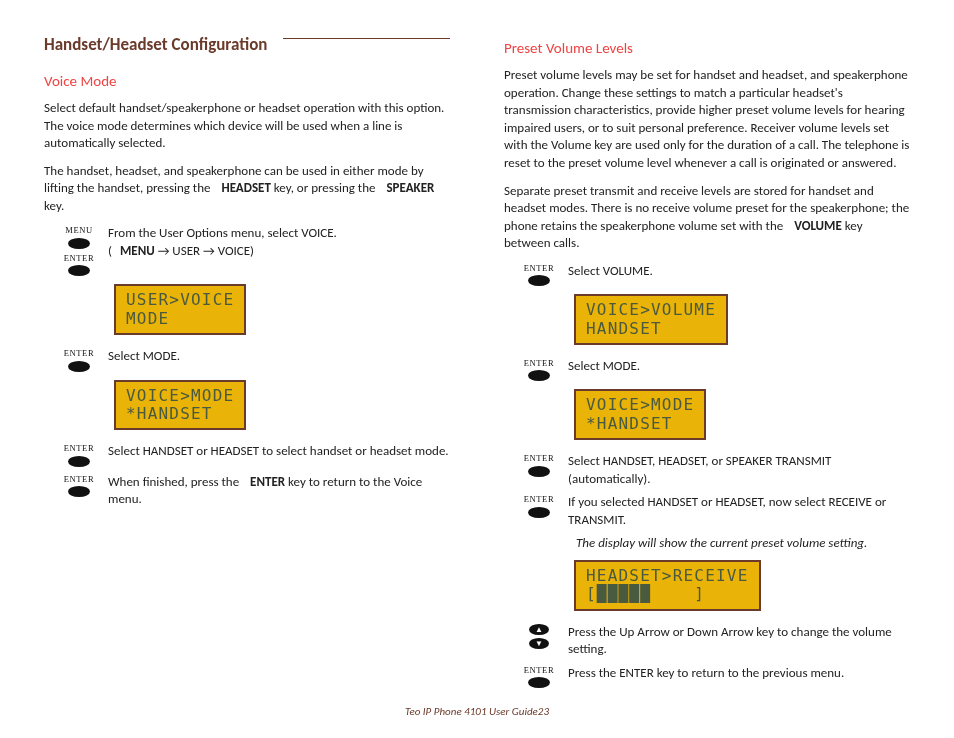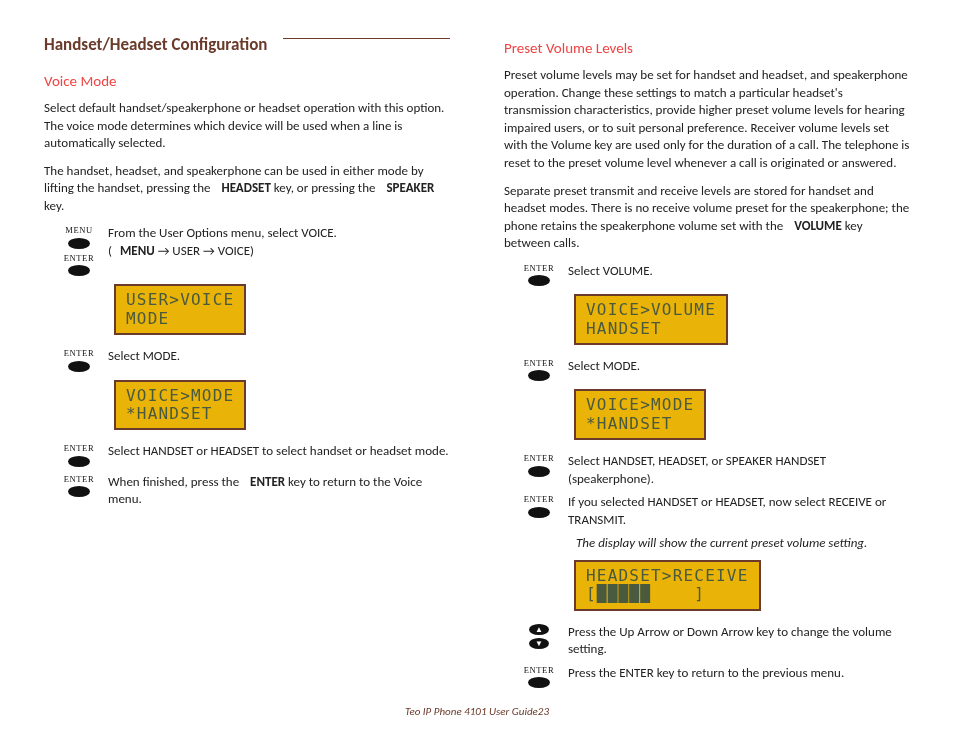--- a/index.html
+++ b/index.html
@@ -210,21 +210,21 @@
     </div>
 
     <div class="lcd">VOICE&gt;MODE
 *HANDSET</div>
 
     <div class="step-row">
       <div class="key-stack">
         <div class="key-caption">ENTER</div>
         <div class="pill"></div>
       </div>
-      <div>Select HANDSET, HEADSET, or SPEAKER HANDSET (speakerphone).</div>
+      <div>Select HANDSET, HEADSET, or SPEAKER TRANSMIT (automatically).</div>
     </div>
 
     <div class="step-row">
       <div class="key-stack">
         <div class="key-caption">ENTER</div>
         <div class="pill"></div>
       </div>
       <div>If you selected HANDSET or HEADSET, now select RECEIVE or TRANSMIT.</div>
     </div>
 

